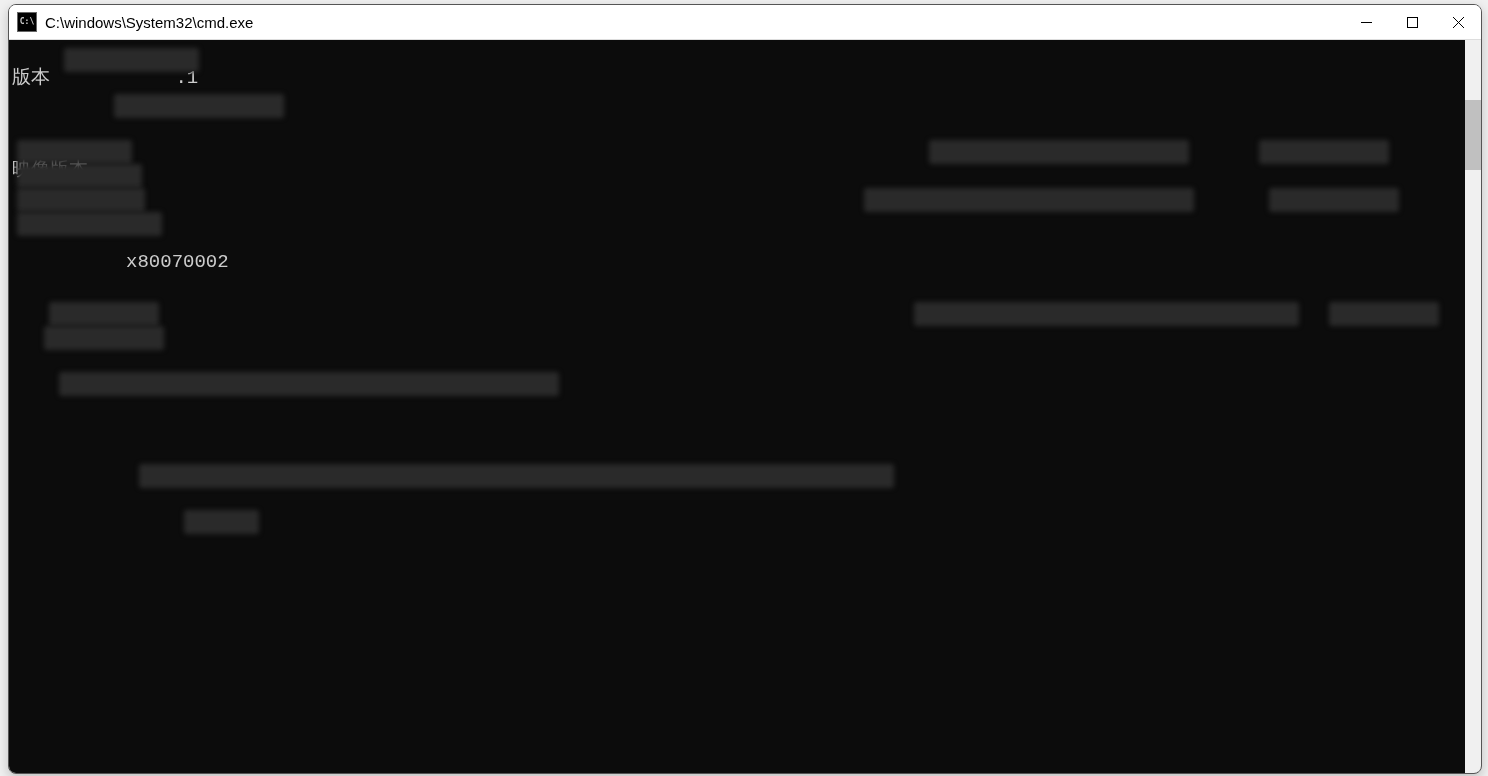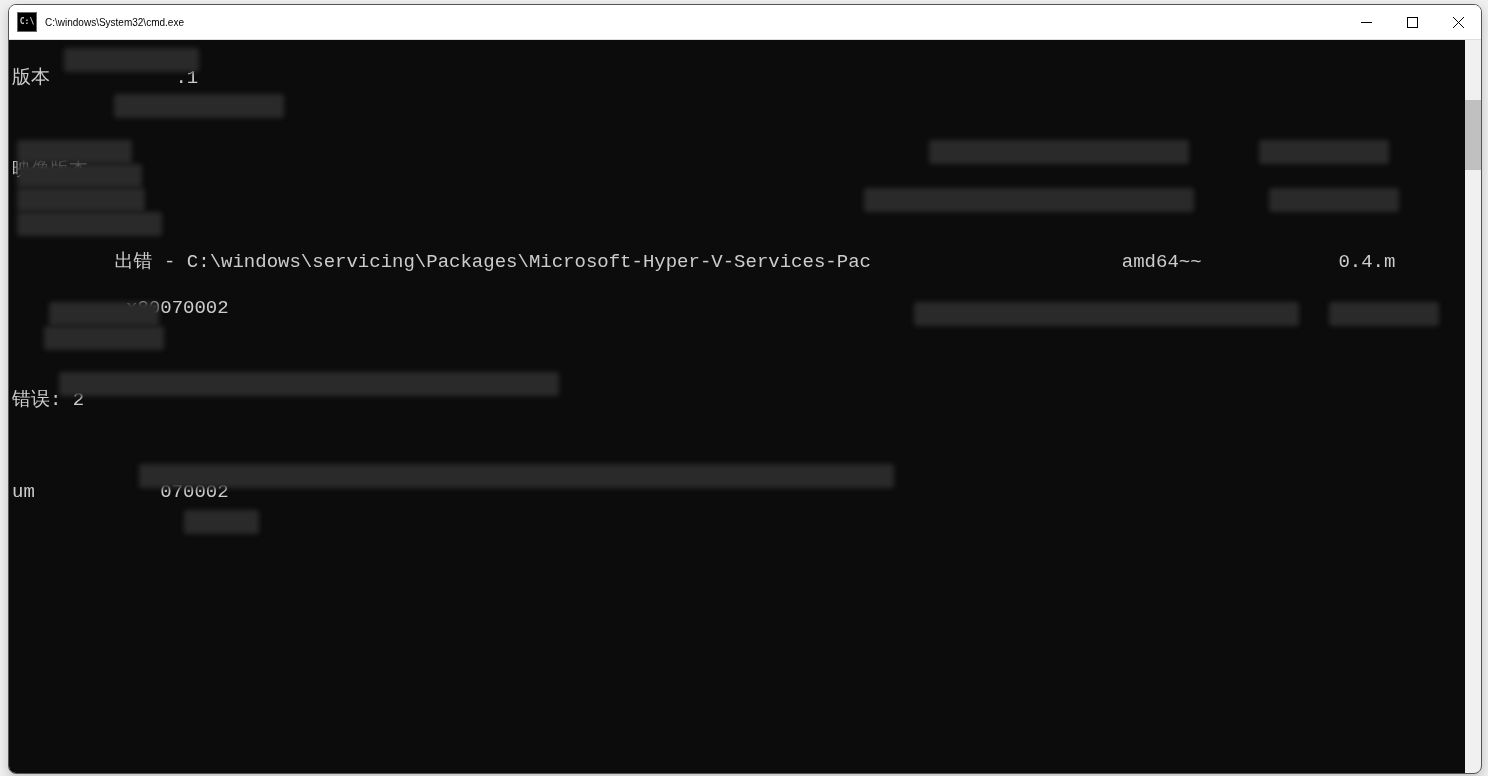--- a/index.html
+++ b/index.html
@@ -1,21 +1,21 @@
 <!DOCTYPE html>
 <html><head>
 <meta charset="utf-8">
 <style>
   html,body{margin:0;padding:0;width:1488px;height:776px;overflow:hidden;font-family:"Segoe UI",Arial,sans-serif;background:#f0f0f0;}
   .window{position:absolute;left:8px;top:4px;width:1472px;height:768px;background:#ffffff;border:1px solid #555;border-radius:8px;overflow:hidden;box-shadow:0 4px 12px rgba(0,0,0,.2);}
   .titlebar{height:34px;background:#ffffff;display:flex;align-items:center;justify-content:space-between;border-bottom:1px solid #ddd;}
   .title-left{display:flex;align-items:center;gap:8px;padding-left:8px;}
   .cmd-icon{width:18px;height:18px;background:#000;border:1px solid #666;display:flex;align-items:center;justify-content:center;}
   .cmd-icon span{color:#ccc;font:700 8px/1 Consolas,monospace;}
-  .title-text{font-size:10px;color:#000;}
+  .title-text{font-size:15px;color:#000;}
   .window-controls{display:flex;height:100%;}
   .wc-btn{width:46px;height:34px;display:flex;align-items:center;justify-content:center;color:#000;background:transparent;}
   .wc-btn svg{width:11px;height:11px;stroke:#000;stroke-width:1;fill:none;}
   .client{position:relative;width:100%;height:calc(100% - 34px);}
   .console{position:absolute;inset:0;background:#0c0c0c;color:#cccccc;font:400 19px/23px Consolas,"Courier New",monospace;white-space:pre;padding:4px 0 0 3px;overflow:hidden;}
   .console .line{height:23px;}
   .redact{position:absolute;background:#2a2a2a;filter:blur(2.5px);border-radius:3px;}
   .scrollbar{position:absolute;top:0;right:0;width:16px;height:100%;background:#f0f0f0;}
   .thumb{position:absolute;right:0;top:60px;width:16px;height:70px;background:#c0c0c0;}
 </style>
@@ -49,26 +49,23 @@
       </div>
     </div>
   </div>
 
   <div class="client">
     <div class="console">
 <div class="line">版本           .1</div>
 <div class="line"></div>
 <div class="line">映像版本</div>
 <div class="line"></div>
-<div class="line">         出错 - C:\windows\servicing\Packages\Microsoft-Hyper-V-Services-Pac                      amd64~~            0.4.m</div>
 <div class="line">          x80070002</div>
 <div class="line"></div>
-<div class="line">错误: 2</div>
 <div class="line"></div>
-<div class="line">um           070002</div>
 <div class="line"></div>
 <div class="line"></div>
 
 
 
 
 
 
 
 

